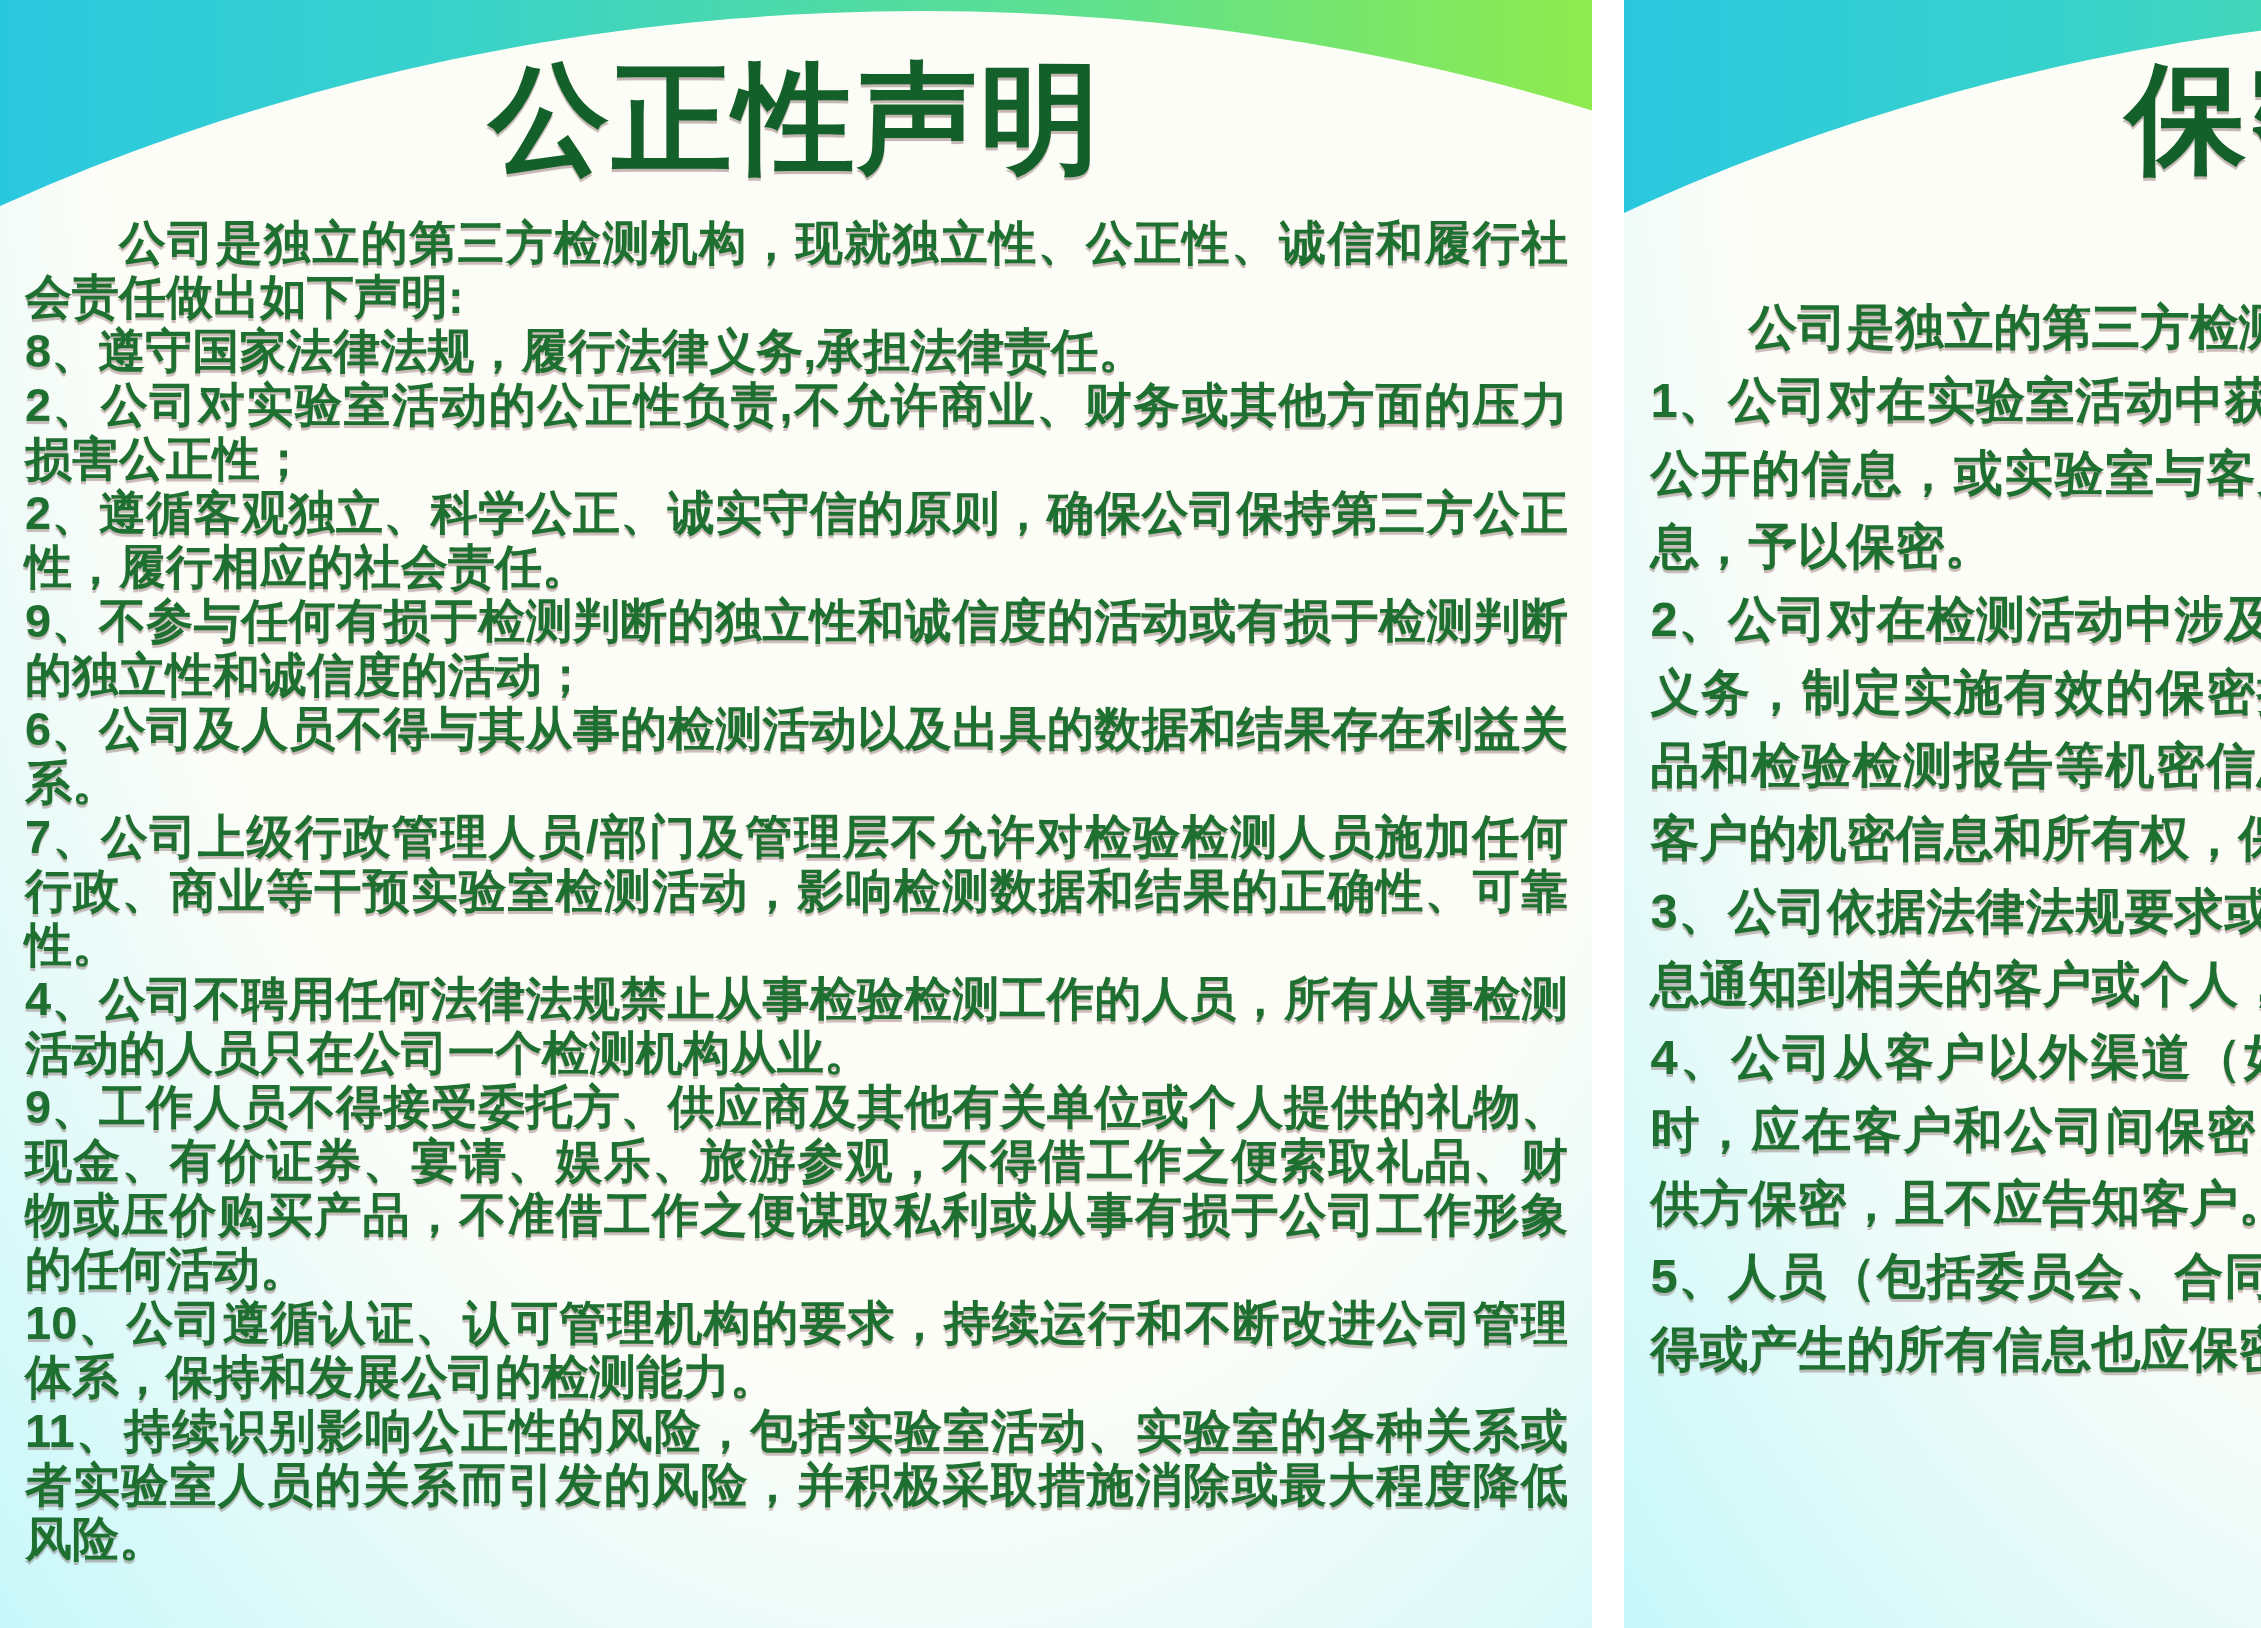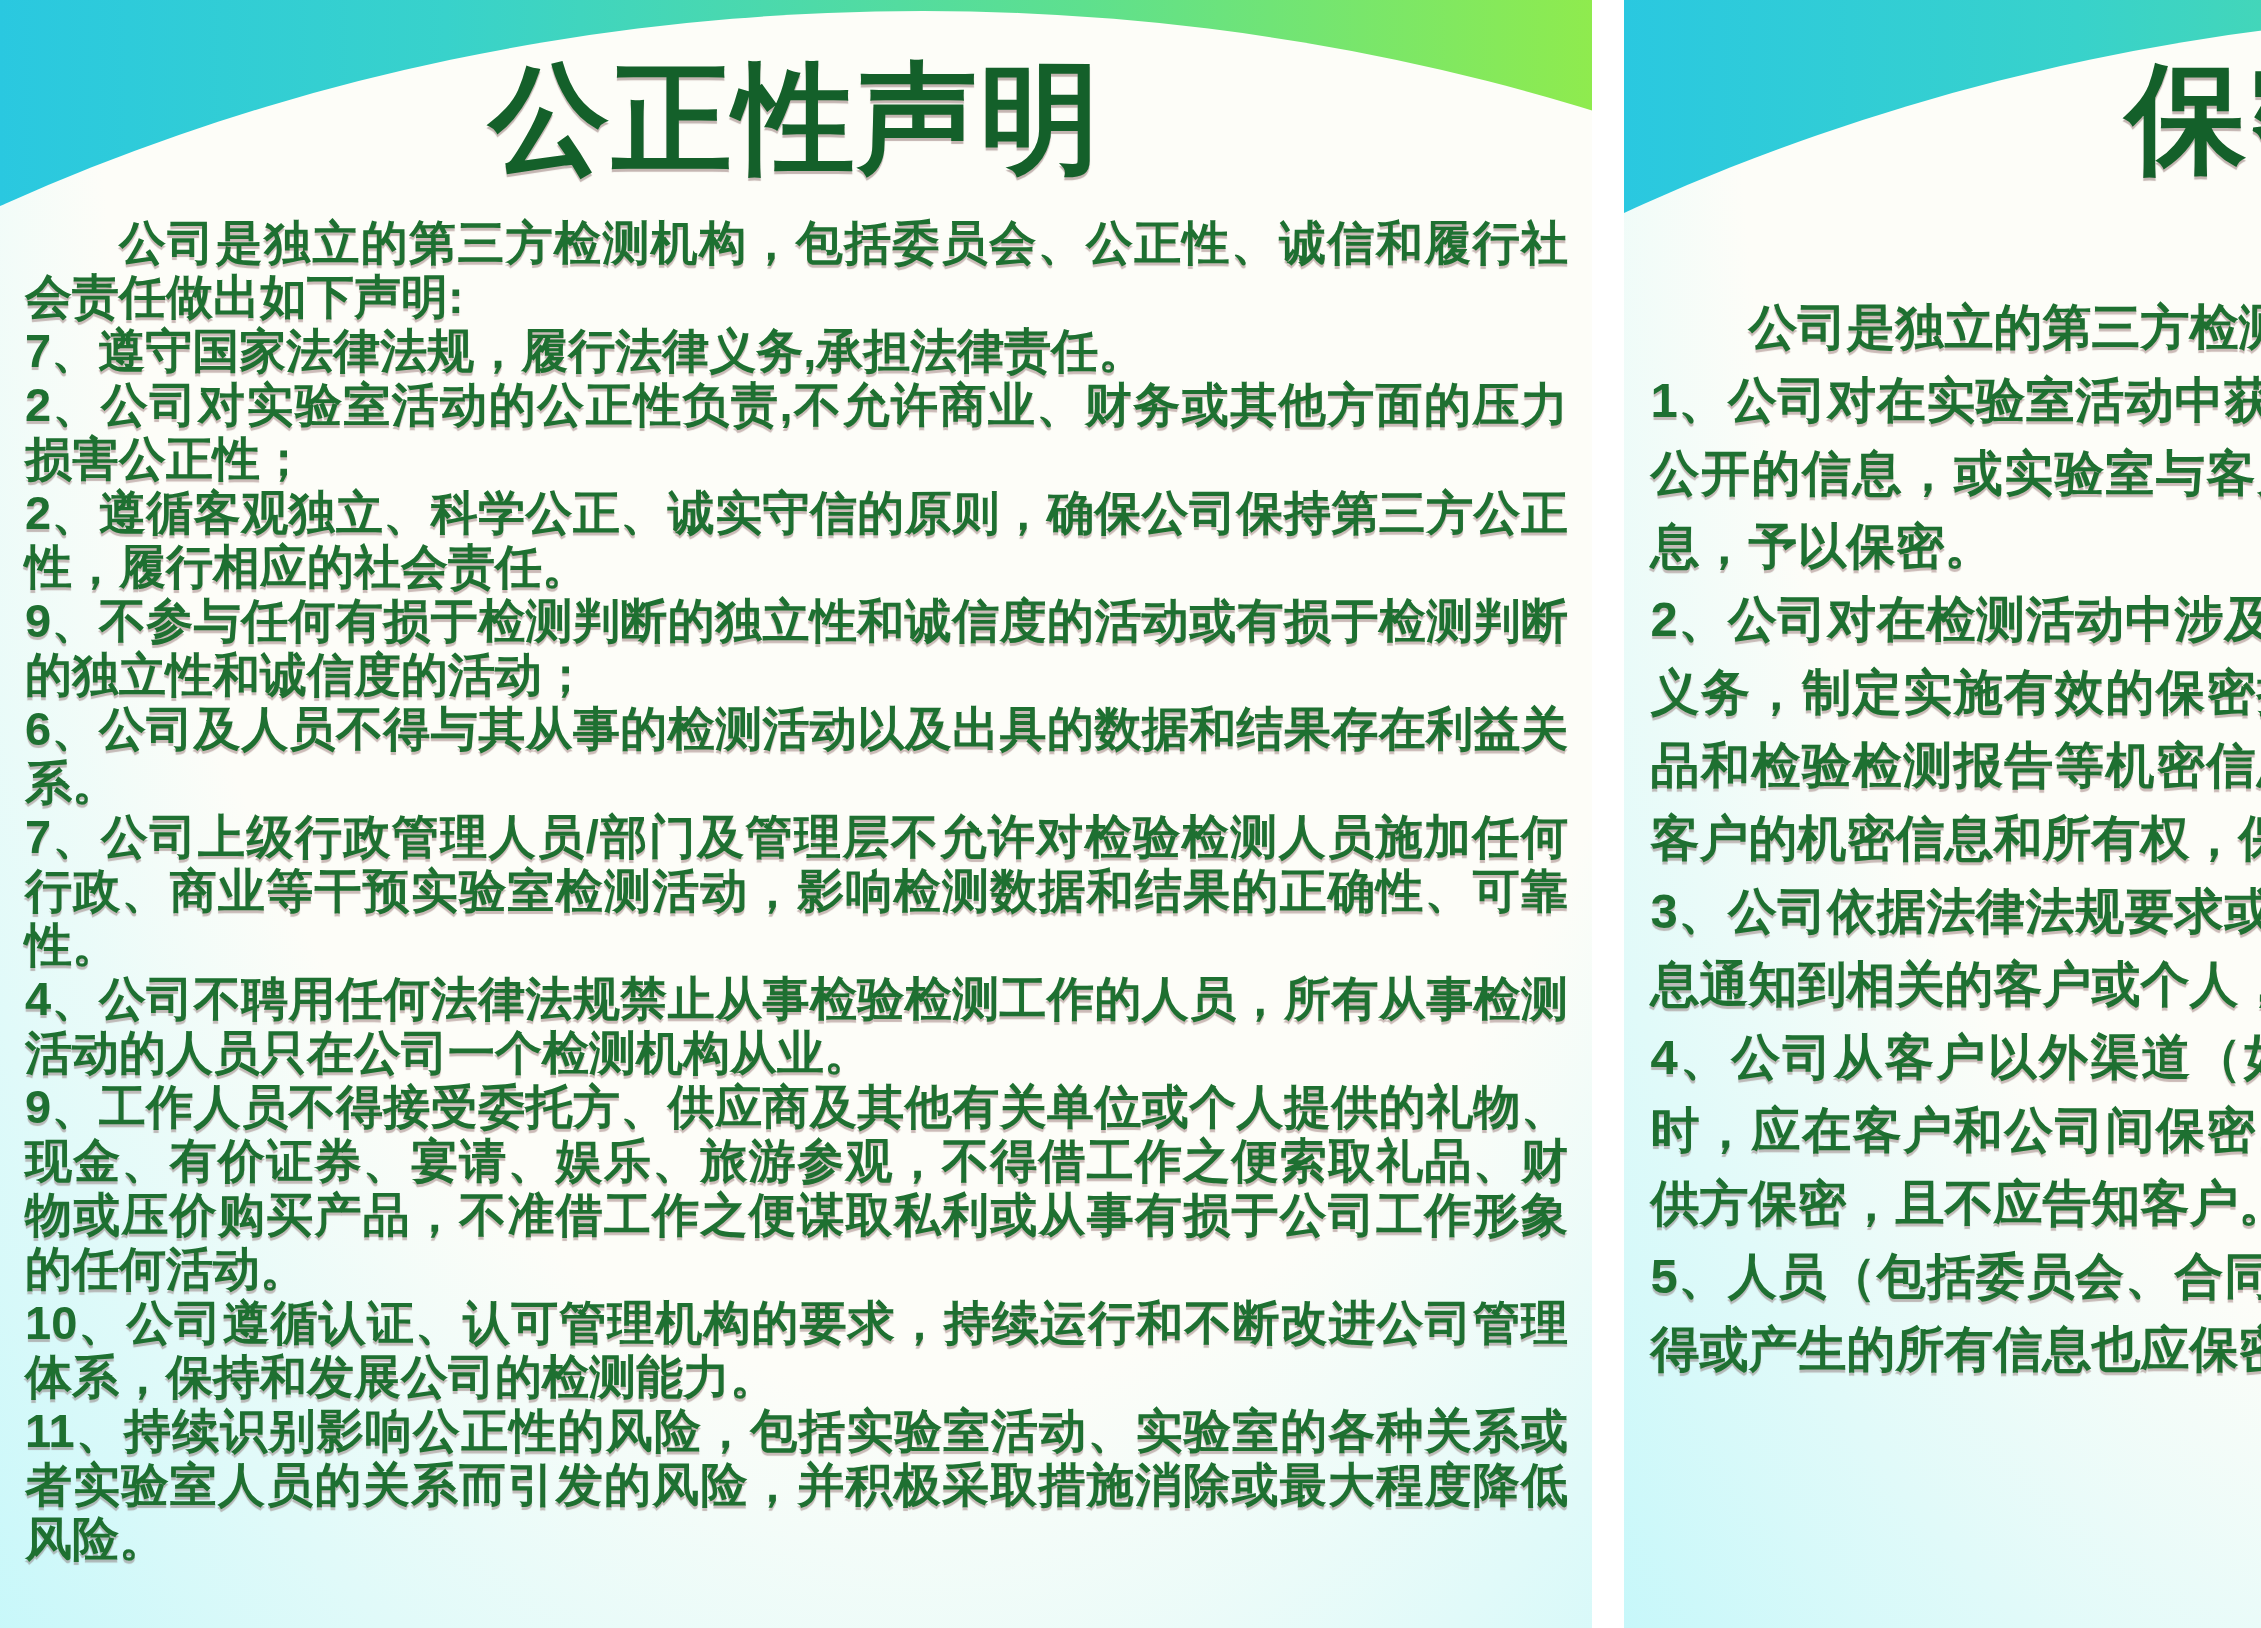--- a/index.html
+++ b/index.html
@@ -50,22 +50,22 @@
 <body>
 
 <div class="board">
 
   <section class="panel left">
     <div class="band"></div>
     <div class="dome"></div>
     <div class="content">
       <h1 class="poster-title">公正性声明</h1>
       <div class="body-text">
-        <p class="intro">公司是独立的第三方检测机构，包括委员会、公正性、诚信和履行社会责任做出如下声明:</p>
-        <p>7、遵守国家法律法规，履行法律义务,承担法律责任。</p>
+        <p class="intro">公司是独立的第三方检测机构，现就独立性、公正性、诚信和履行社会责任做出如下声明:</p>
+        <p>8、遵守国家法律法规，履行法律义务,承担法律责任。</p>
         <p>2、公司对实验室活动的公正性负责,不允许商业、财务或其他方面的压力损害公正性；</p>
         <p>2、遵循客观独立、科学公正、诚实守信的原则，确保公司保持第三方公正性，履行相应的社会责任。</p>
         <p>9、不参与任何有损于检测判断的独立性和诚信度的活动或有损于检测判断的独立性和诚信度的活动；</p>
         <p>6、公司及人员不得与其从事的检测活动以及出具的数据和结果存在利益关系。</p>
         <p>7、公司上级行政管理人员/部门及管理层不允许对检验检测人员施加任何行政、商业等干预实验室检测活动，影响检测数据和结果的正确性、可靠性。</p>
         <p>4、公司不聘用任何法律法规禁止从事检验检测工作的人员，所有从事检测活动的人员只在公司一个检测机构从业。</p>
         <p>9、工作人员不得接受委托方、供应商及其他有关单位或个人提供的礼物、现金、有价证券、宴请、娱乐、旅游参观，不得借工作之便索取礼品、财物或压价购买产品，不准借工作之便谋取私利或从事有损于公司工作形象的任何活动。</p>
         <p>10、公司遵循认证、认可管理机构的要求，持续运行和不断改进公司管理体系，保持和发展公司的检测能力。</p>
         <p>11、持续识别影响公正性的风险，包括实验室活动、实验室的各种关系或者实验室人员的关系而引发的风险，并积极采取措施消除或最大程度降低风险。</p>
       </div>

